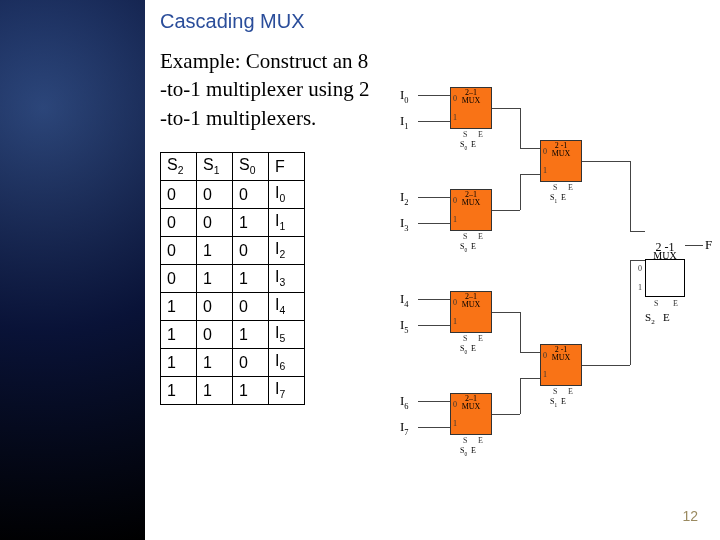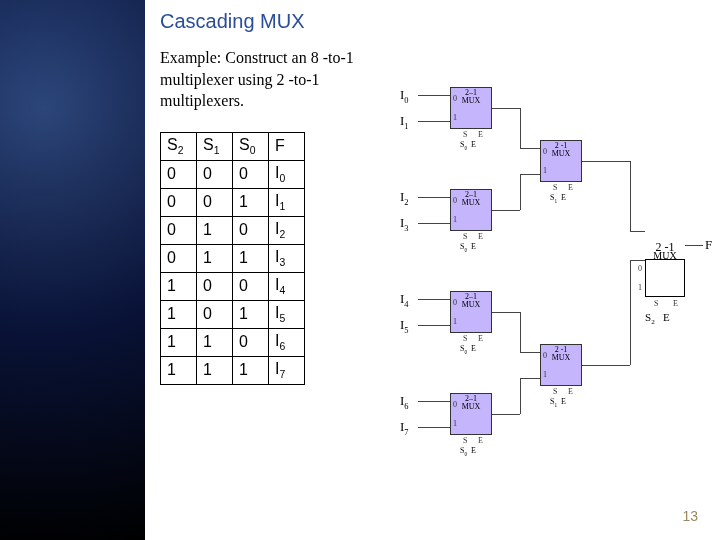--- a/index.html
+++ b/index.html
@@ -30,21 +30,21 @@
   }
   .title {
     font-size: 20px;
     font-weight: 400;
     color: #2a4d9a;
     font-family: Arial, sans-serif;
     margin-bottom: 14px;
   }
   .example {
     font-family: "Times New Roman", Times, serif;
-    font-size: 16px;
+    font-size: 21px;
     line-height: 1.35;
     width: 210px;
     margin-bottom: 20px;
     color: #000;
   }
   .truth {
     border-collapse: collapse;
     font-family: Arial, sans-serif;
     font-size: 16px;
   }
@@ -70,21 +70,21 @@
   }
   .ilbl {
     position: absolute;
     font-size: 13px;
   }
   .mux-box {
     position: absolute;
     width: 42px;
     height: 42px;
     border: 1px solid #333;
-    background: #c4b5fd;
+    background: #f97316;
   }
   .mux-title {
     position: absolute;
     font-size: 8px;
     text-align: center;
     width: 100%;
     top: 1px;
     line-height: 1.05;
   }
   .pin-lbl {
@@ -305,13 +305,13 @@
 
     <div class="wire-h" style="left:230px;top:146px;width:15px;"></div>
     <div class="wire-h" style="left:230px;top:175px;width:15px;"></div>
 
     <div class="wire-h" style="left:285px;top:160px;width:18px;"></div>
     <div class="ilbl" style="left:305px;top:152px;font-size:13px;">F</div>
   </div>
 
 </div>
 
-<div class="page-num">13</div>
+<div class="page-num">12</div>
 
 </body></html>

